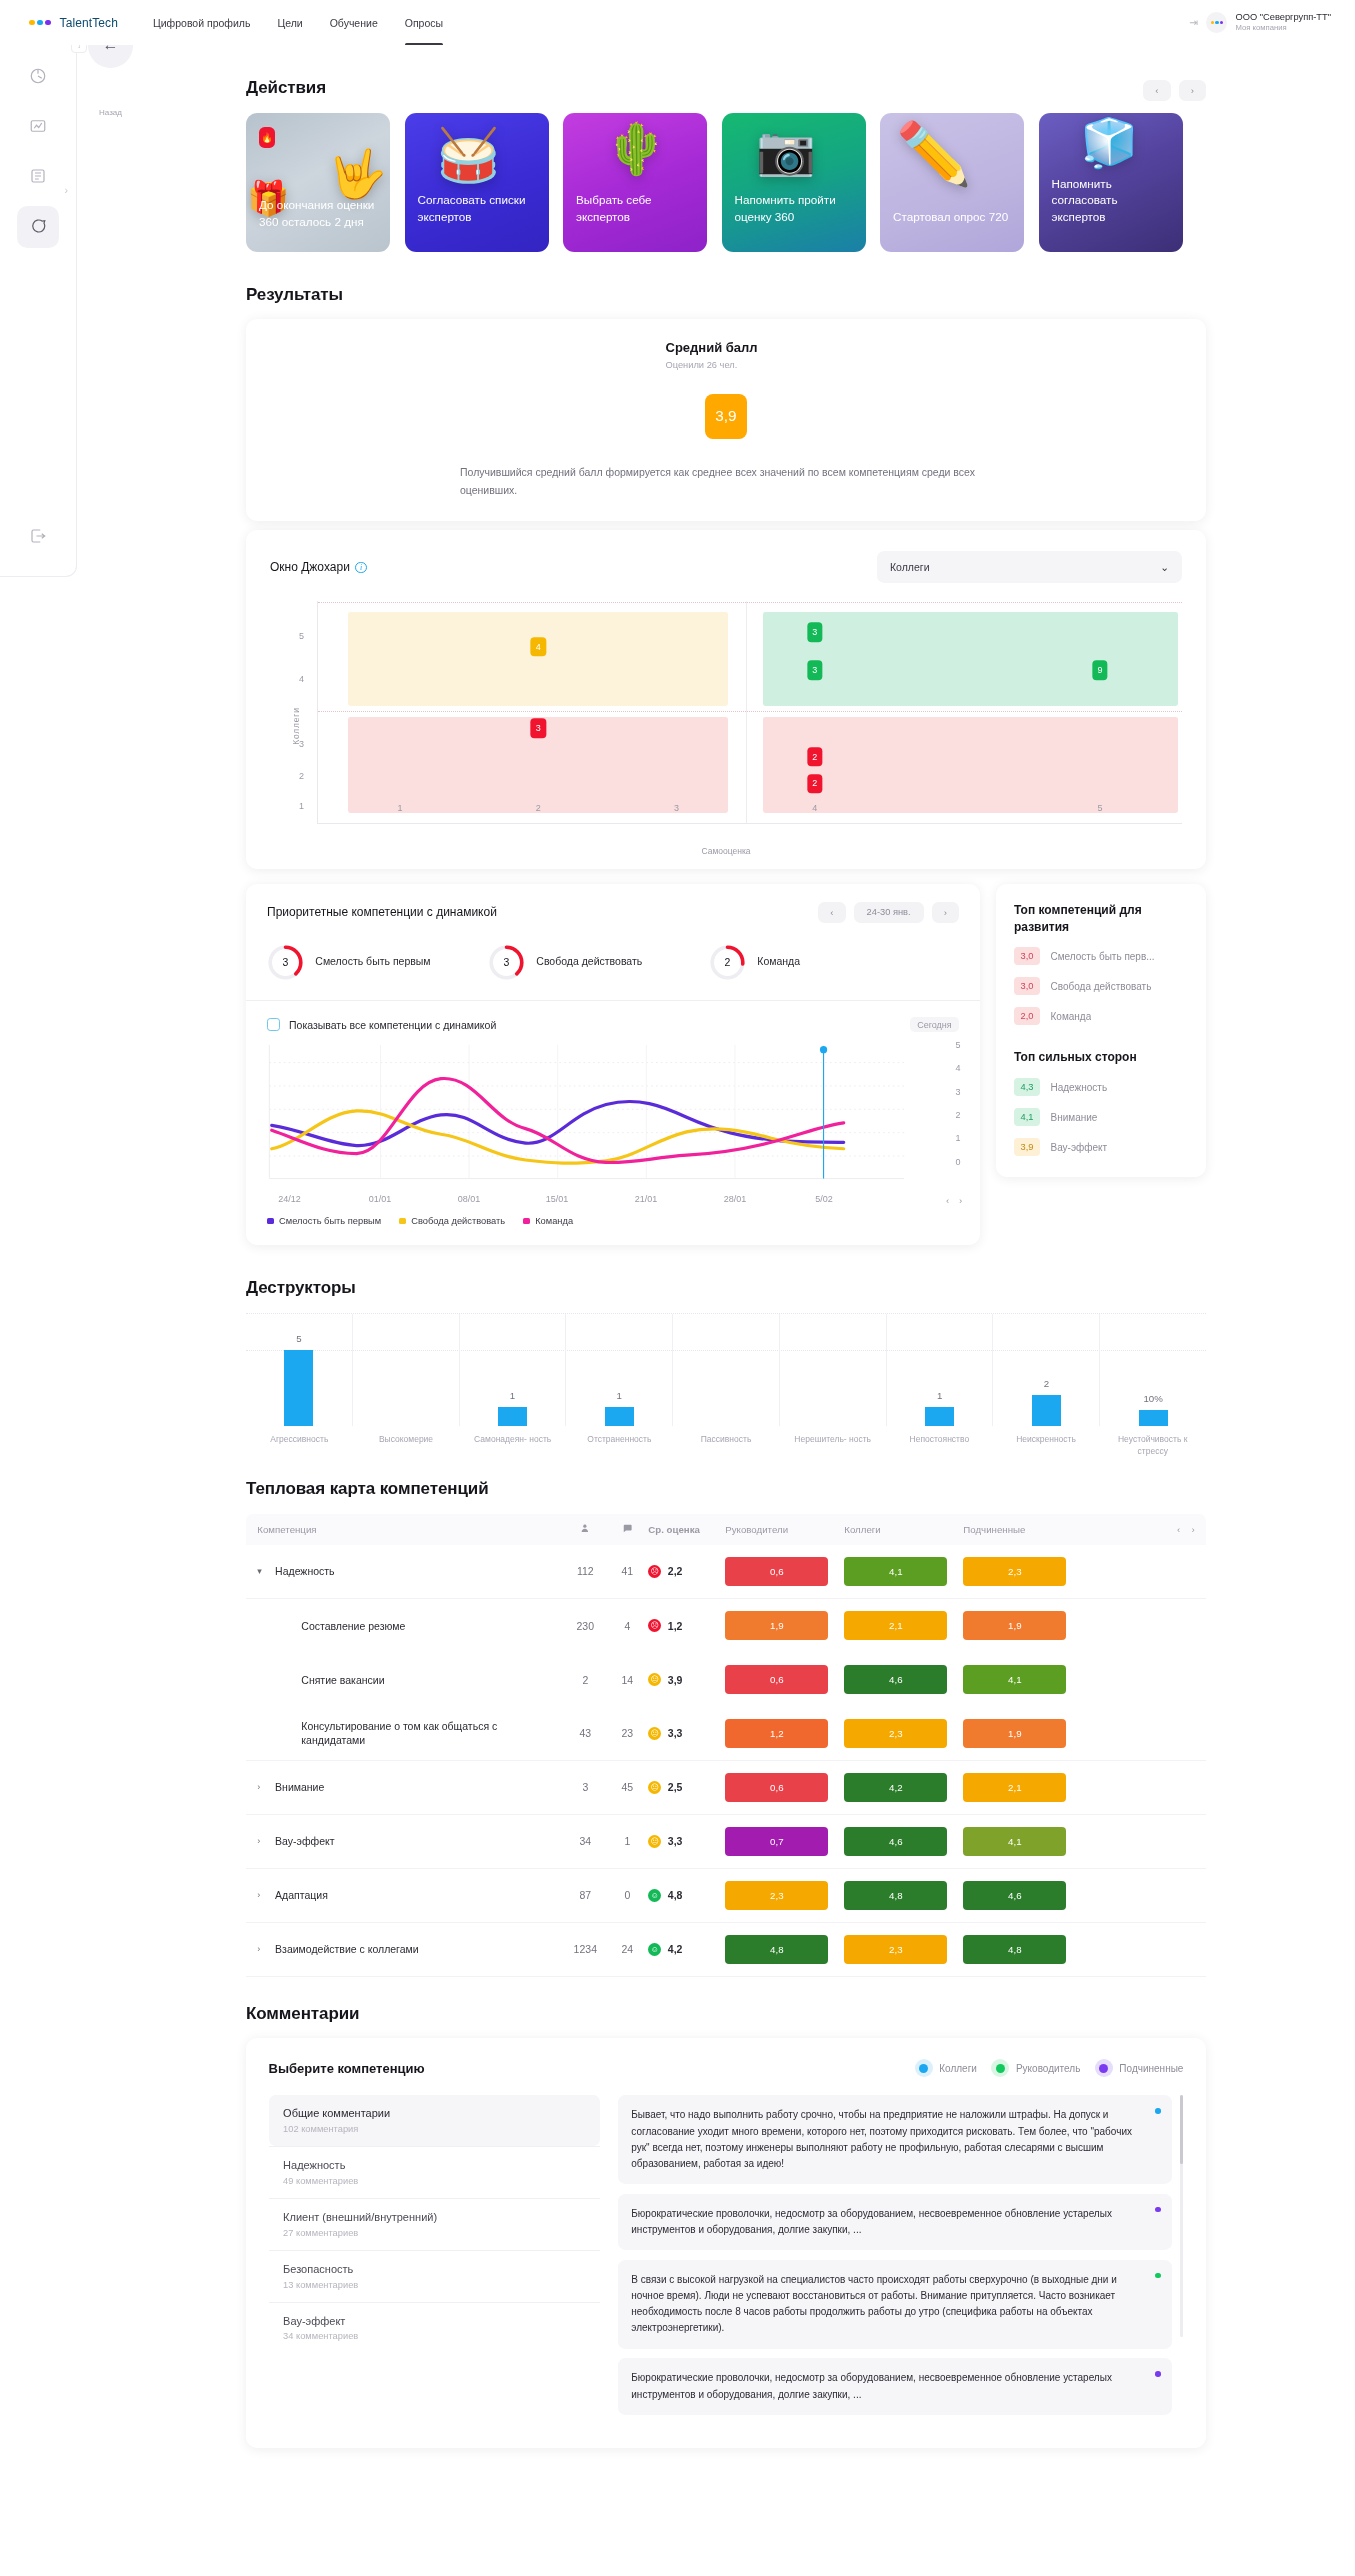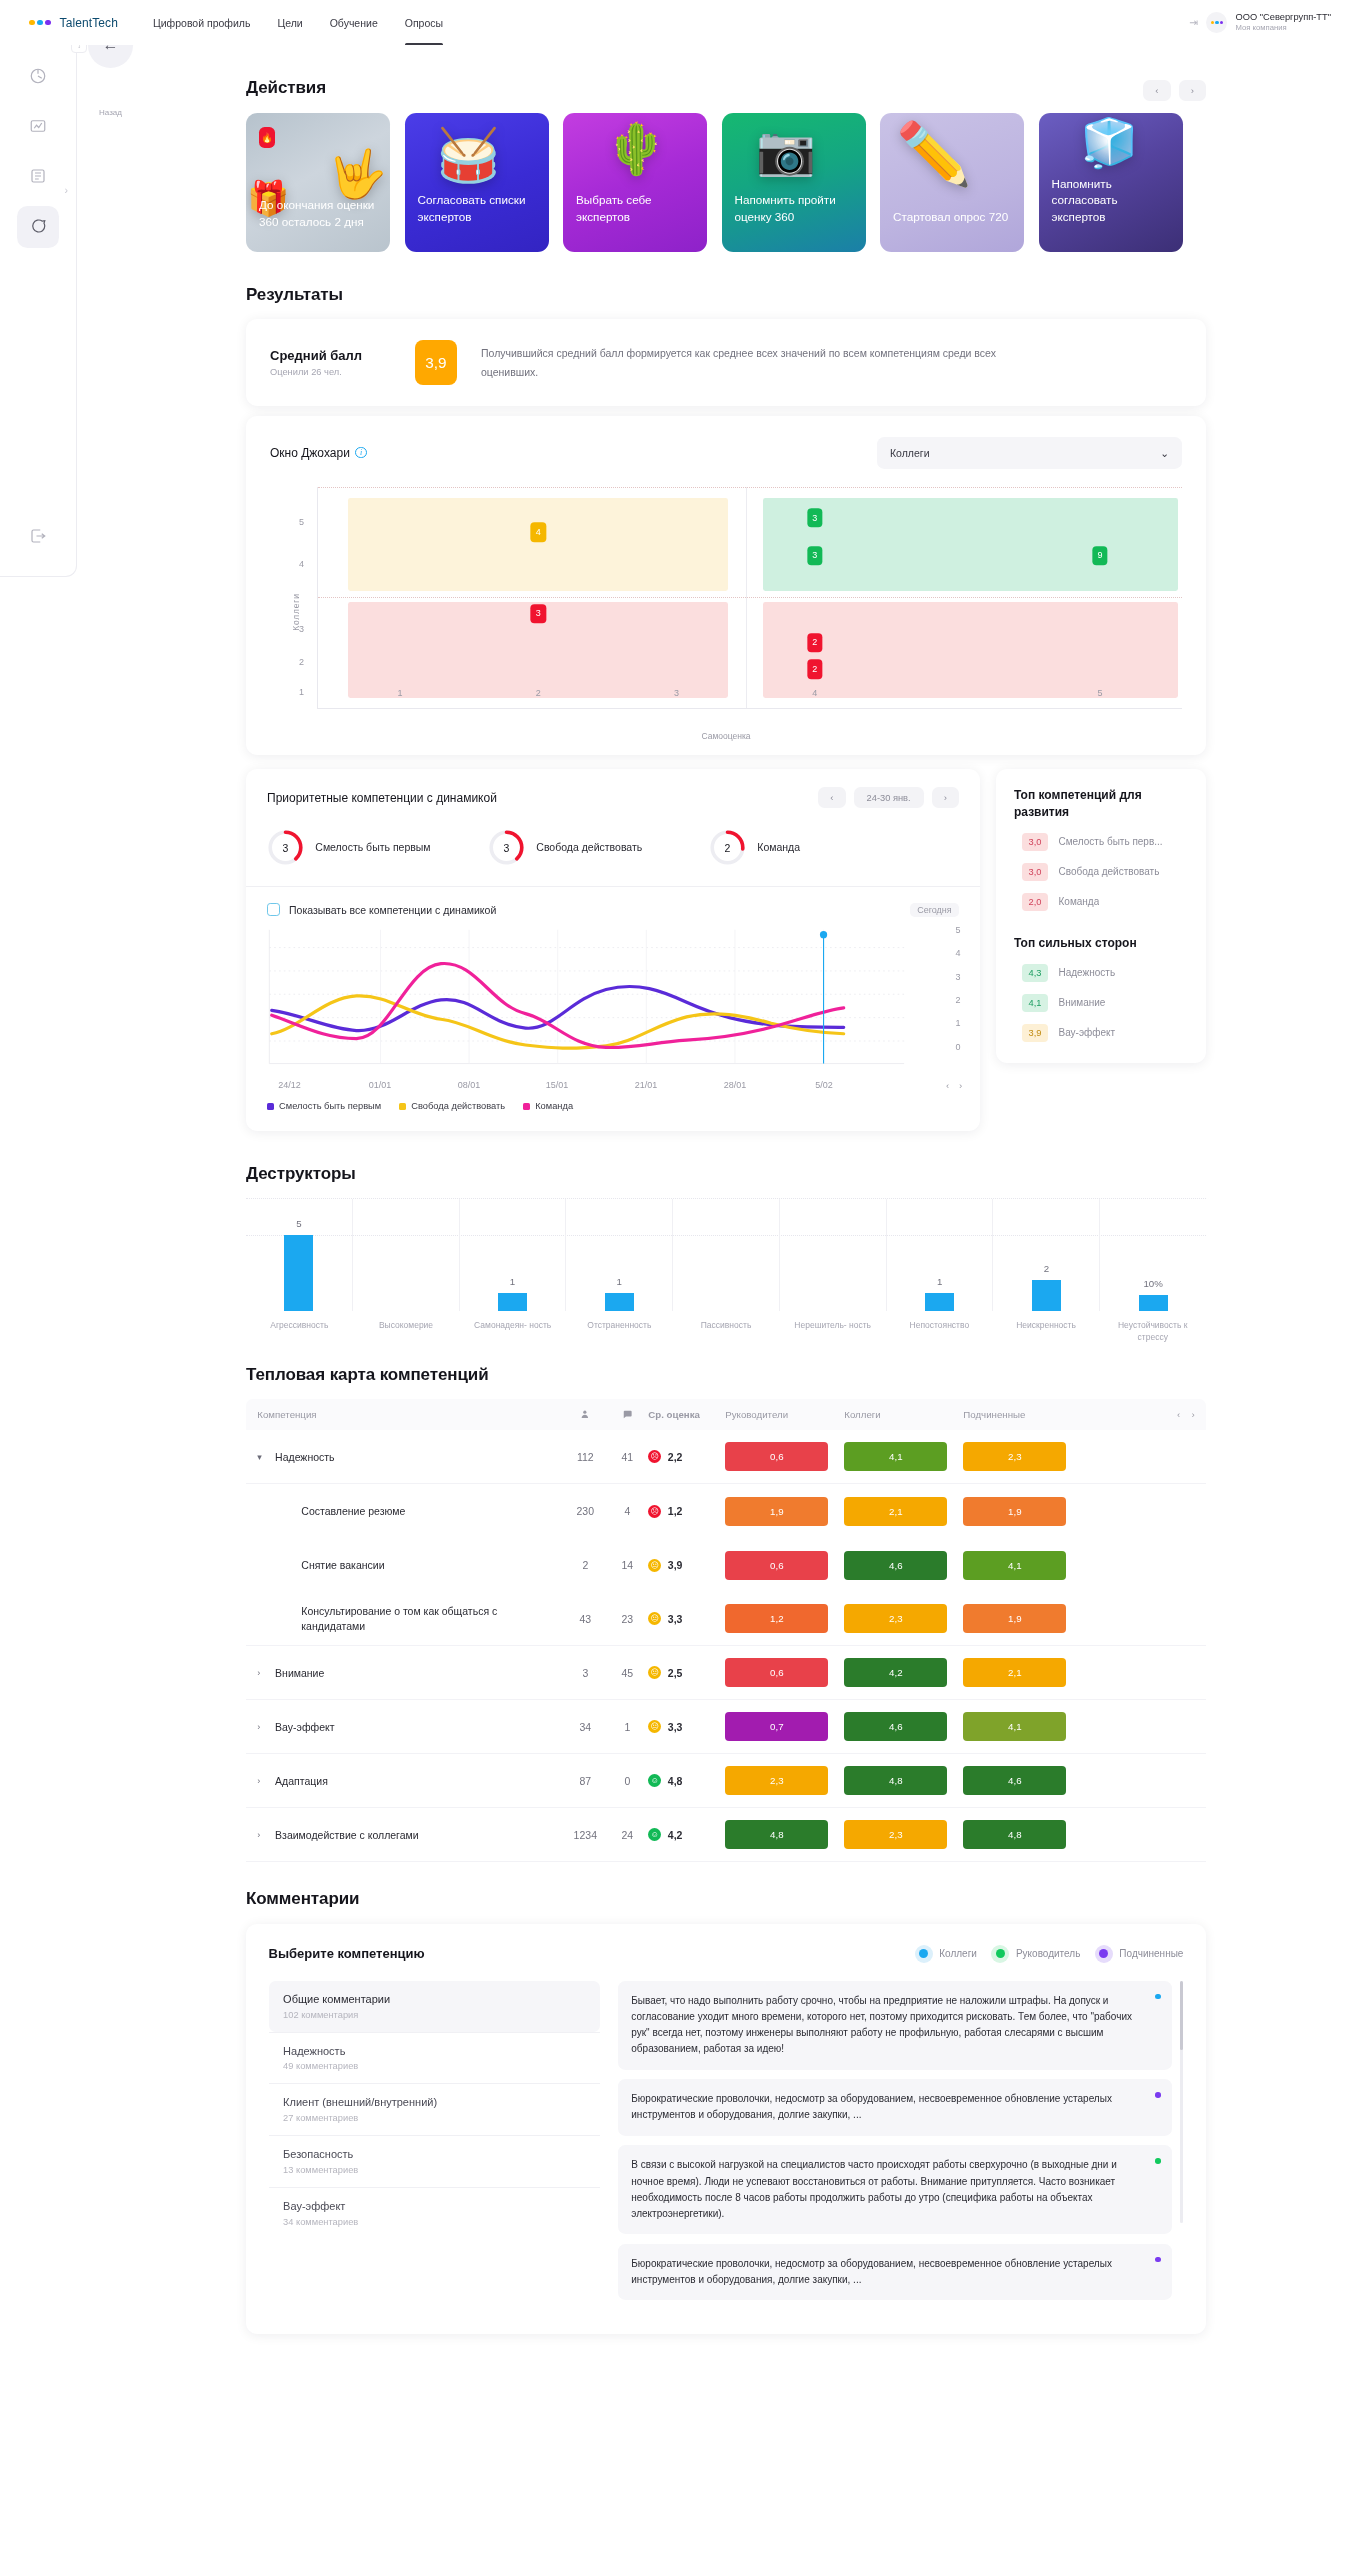--- a/index.html
+++ b/index.html
@@ -126,21 +126,21 @@
   }
   .emoji3d {
     position:absolute; font-size: 50px; line-height:1;
     filter: drop-shadow(0 3.2px 5.6px rgba(0,0,0,.22));
   }
 
   
   .panel { background:#fff; border-radius: 11.3px; box-shadow: 0 1.6px 11.3px rgba(20,20,40,.07); }
 
   
-  .avgwrap { padding: 21px 24px; display:flex; align-items:center; gap: 24px; }
+  .avgwrap { padding: 21px 24px; display:flex; align-items:center; gap: 24px; flex-direction: column; }
   .avg-left { width: 121px; }
   .avg-title { font-size: 13px; font-weight: 700; color:#15151c; }
   .avg-sub { font-size: 9.3px; color:#a6a6b2; margin-top: 4.8px; }
   .avg-badge {
     width: 42px; height: 45px; border-radius: 8px; background:#FFA800;
     color:#fff; font-size: 15.3px; display:flex; align-items:center; justify-content:center;
     flex-shrink: 0;
   }
   .avg-desc { font-size: 10.5px; color:#72727e; line-height: 1.75; max-width: 532px; }
 
@@ -219,21 +219,21 @@
   .lc-nav { position:absolute; bottom: -21px; right: -3.2px; display:flex; gap: 9.7px; color:#9a9aa5; font-size: 9.7px; }
   .legend { display:flex; gap: 18px; margin-top: 31px; }
   .lg { display:flex; align-items:center; gap: 5.6px; font-size: 9.3px; color:#3a3a44; }
   .lg i { width: 6.5px; height: 6.5px; border-radius: 1.6px; display:block; }
 
   .toplists { width: 210px; padding: 18px 16px 21px 18px; }
   .tl-title { font-size: 12px; font-weight: 600; color:#15151c; line-height: 1.4; }
   .tl-row { display:flex; align-items:center; gap: 10.5px; margin-top: 12px; }
   .tl-badge {
     min-width: 26px; height: 18px; border-radius: 4px; font-size: 9.3px;
-    display:flex; align-items:center; justify-content:center;margin-left:8px;
+    display:flex; align-items:center; justify-content:center;
   }
   .tl-name { font-size: 10px; color:#8d8d99; white-space:nowrap; overflow:hidden; text-overflow:ellipsis; }
 
   
   .destr { margin-top: 3.2px; position:relative; height: 144px; }
   .dcols { display:flex; height: 113px; border-top: 0.8px dotted #e6e6ed; }
   .dcol {
     flex:1; border-right: 0.8px solid #f0f0f4; position:relative;
     display:flex; align-items:flex-end; justify-content:center;
   }

